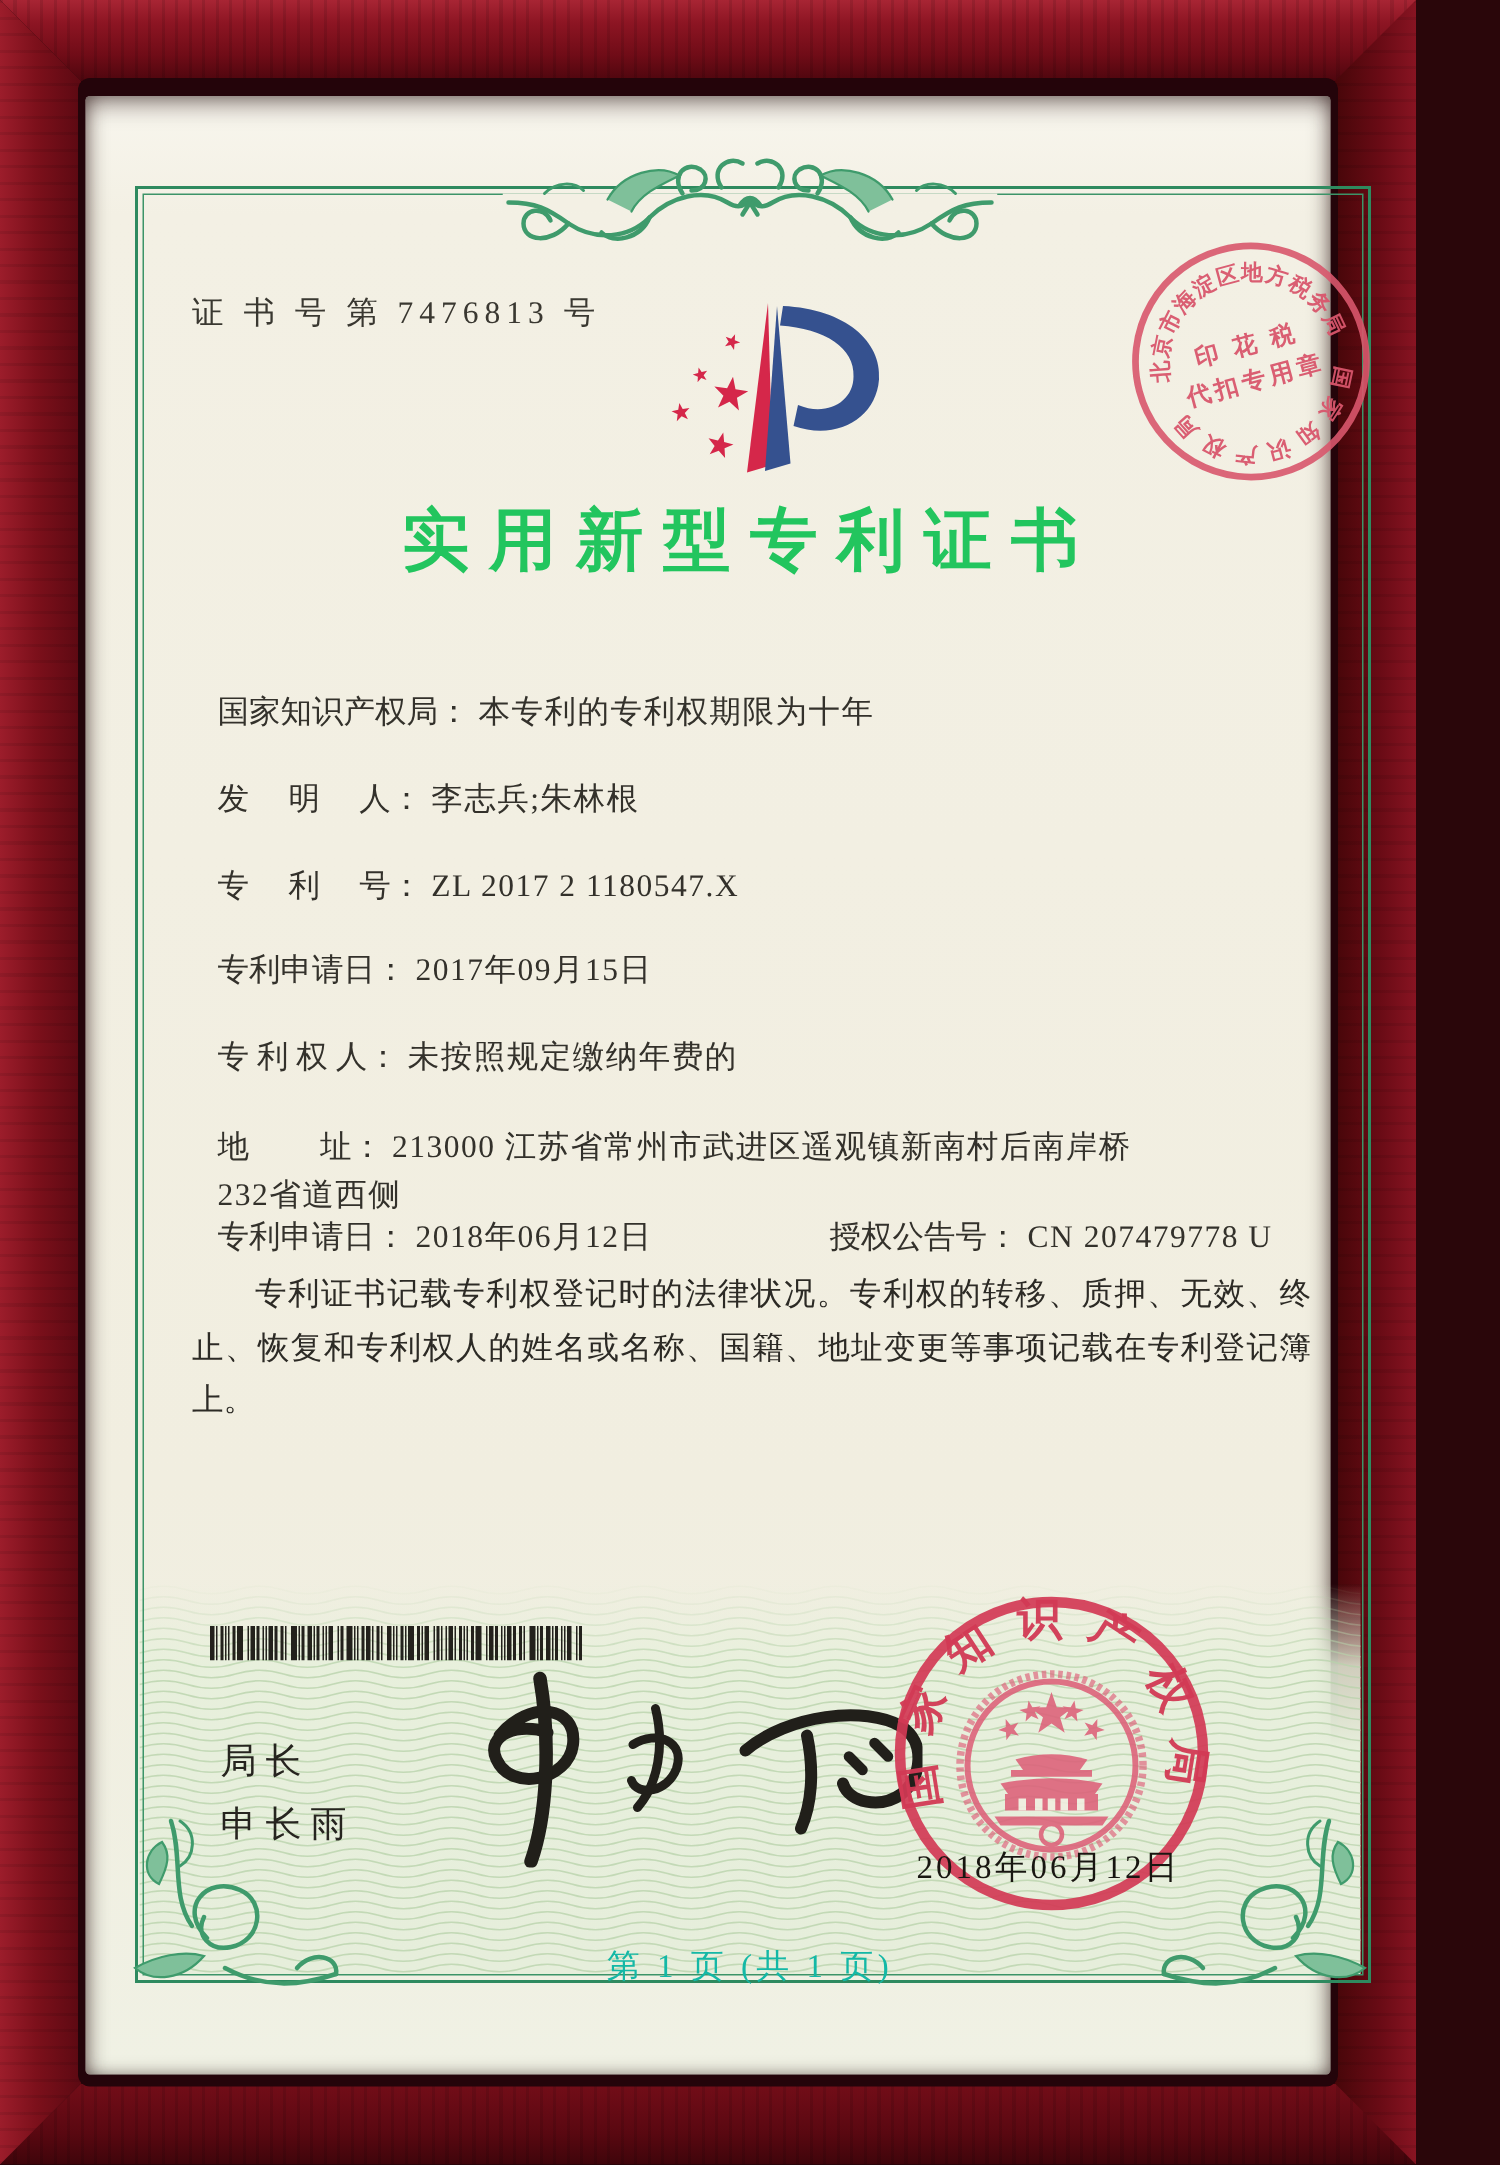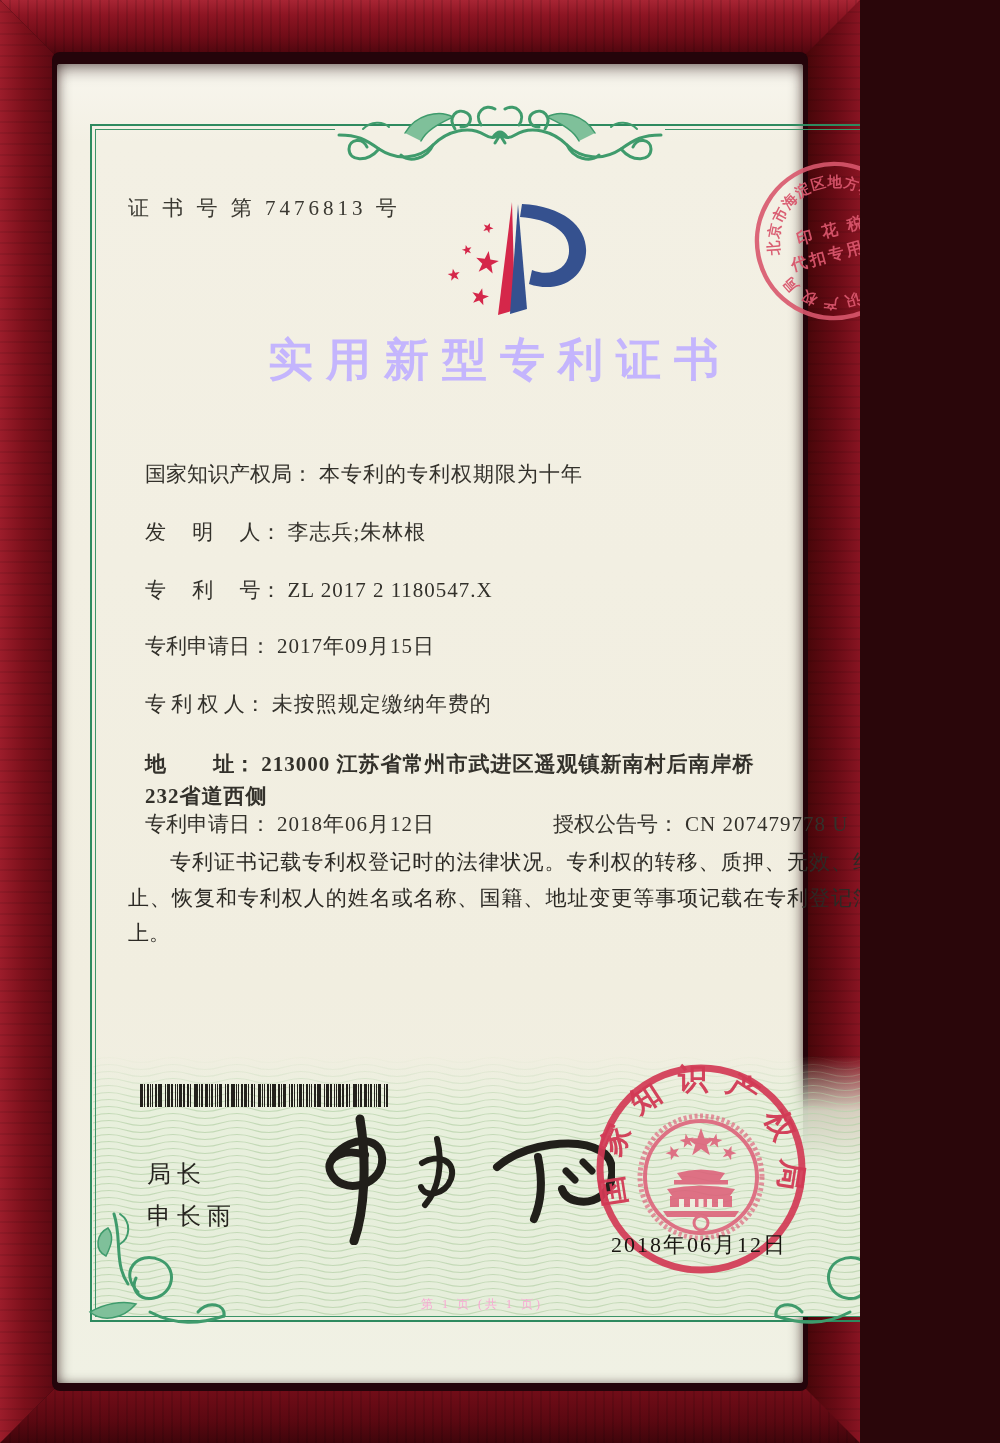--- a/index.html
+++ b/index.html
@@ -1,16 +1,16 @@
 <!DOCTYPE html>
 <html><head>
 <meta charset="utf-8">
 <style>
   html,body{margin:0;padding:0;background:#2a060a;}
-  .page{position:relative;width:860px;height:1443px;overflow:hidden;
+  .page{position:relative;width:944px;height:1443px;overflow:hidden;
         font-family:"Liberation Serif","DejaVu Serif",serif;color:#2e2c27;}
   
   .f-strip{position:absolute;z-index:0;}
   .f-top{left:0;top:0;width:1000px;height:54px;
     background:
       repeating-linear-gradient(90deg,rgba(0,0,0,.10) 0 2px,rgba(255,255,255,0) 2px 9px),
       linear-gradient(180deg,#a82534 0,#8d1523 28%,#700c17 68%,#4e060e 100%);
     clip-path:polygon(0 0,100% 0,calc(100% - 54px) 100%,54px 100%);}
   .f-bottom{left:0;bottom:0;width:1000px;height:54px;
     background:
@@ -44,32 +44,32 @@
   
   .gborder{position:absolute;left:90px;top:124px;width:820px;height:1194px;z-index:4;
     border:2.5px solid #2e8a5f;pointer-events:none;}
   .gborder-inner{position:absolute;left:3px;top:3px;right:3px;bottom:3px;
     border:1px solid #3c9468;}
   .ornament{position:absolute;z-index:5;pointer-events:none;}
   
   .abs{position:absolute;z-index:6;}
   .certno{left:128px;top:194px;font-size:21px;letter-spacing:4px;color:#3a3831;}
   .title{left:90px;top:330px;width:820px;text-align:center;font-size:45px;font-weight:bold;
-         letter-spacing:13px;color:#c4b5fd;}
+         letter-spacing:13px;color:#22c55e;}
   .fields{left:145px;top:460px;width:720px;font-size:21px;color:#33312b;}
   .frow{position:absolute;left:0;white-space:nowrap;}
   .frow .val{margin-left:6px;letter-spacing:1px;}
-  .frow-addr{white-space:normal;width:640px;line-height:32px;font-weight:bold;}
+  .frow-addr{white-space:normal;width:640px;line-height:32px;}
   .grant-no{position:absolute;left:408px;top:0;white-space:nowrap;}
   .body-text{left:128px;top:845px;width:746px;font-size:21px;line-height:35.5px;
     color:#2c2a25;text-align:justify;z-index:6;}
   .body-text p{margin:0;text-indent:2em;}
   .director{font-size:24px;color:#26241f;letter-spacing:6px;}
-  .footer{left:72px;top:1296px;width:820px;text-align:center;font-size:12px;
-    letter-spacing:3px;color:#f9a8d4;}
+  .footer{left:90px;top:1296px;width:820px;text-align:center;font-size:22px;
+    letter-spacing:3px;color:#14b8a6;}
   .sealdate{left:611px;top:1230px;font-size:22px;letter-spacing:2px;color:#181611;
     font-family:"Liberation Serif","DejaVu Serif",serif;z-index:8;}
   .stamp{transform:rotate(-15deg);z-index:7;}
   .seal{z-index:7;}
   .sig{z-index:7;}
   .bc{z-index:6;}
 </style>
 </head>
 <body>
 

